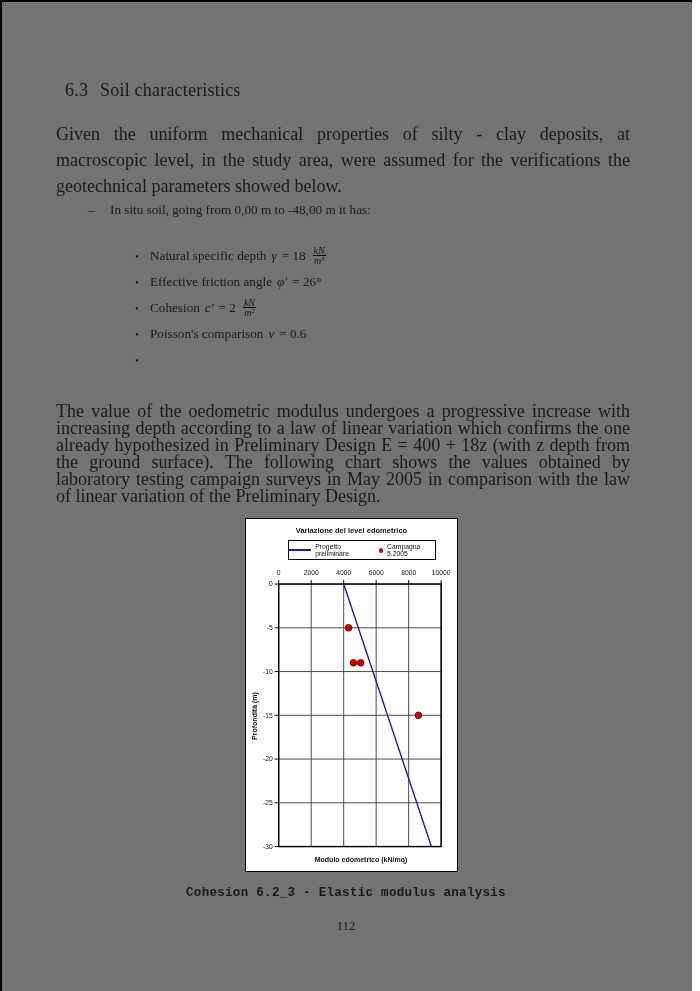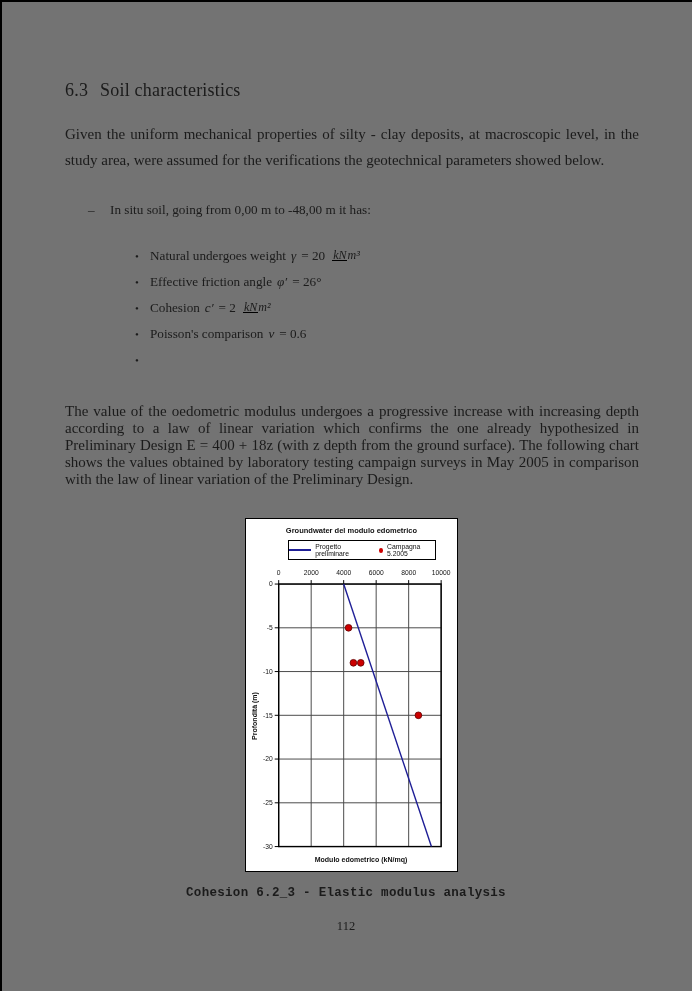--- a/index.html
+++ b/index.html
@@ -7,35 +7,35 @@
         font-family:"Liberation Serif", serif;color:#1b1b1b;}
   
   .edge{position:absolute;background:#000;}
   .edge-top{left:0;top:0;width:700px;height:2px;}
   .edge-left{left:0;top:0;width:2px;height:991px;}
   .edge-right{left:698px;top:0;width:2px;height:38px;}
 
   .heading{position:absolute;left:65px;top:80px;font-size:18px;letter-spacing:.2px;white-space:nowrap;}
   .heading .hnum{margin-right:12px;}
 
-  .para{position:absolute;left:65px;width:574px;font-size:15px;text-align:justify;}
+  .para{position:absolute;left:56px;width:574px;font-size:18px;text-align:justify;}
   .para1{top:121px;line-height:26px;}
   .para2{top:403px;line-height:17px;}
 
   .list-intro{position:absolute;left:88px;top:202px;font-size:13.2px;display:flex;}
   .list-intro .dash{width:22px;}
 
   .bullets{position:absolute;left:135px;top:245px;display:flex;flex-direction:column;gap:5px;
            font-size:13.2px;}
   .bullet-row{display:flex;align-items:center;min-height:21px;}
   .bmark{width:15px;font-size:11px;}
   .bullet-row .sp{margin-right:5px;}
   .sym{font-style:italic;margin-right:5px;}
-  .frac{display:inline-flex;flex-direction:row;align-items:center;font-style:italic;
-        font-size:12px;line-height:9px;margin-left:2px;vertical-align:middle;}
+  .frac{display:inline-flex;flex-direction:column;align-items:center;font-style:italic;
+        font-size:10px;line-height:9px;margin-left:2px;vertical-align:middle;}
   .frac .num{border-bottom:1px solid #000;padding:0 1px;}
 
   
   .chart-box{position:absolute;left:245px;top:518px;width:213px;height:354px;
              border:1.5px solid #000;background:#fff;box-sizing:border-box;
              font-family:"Liberation Sans", sans-serif;}
   .chart-title{position:absolute;left:0;top:7px;width:100%;text-align:center;
                font-size:7.5px;font-weight:bold;color:#111;}
   .legend{position:absolute;left:42px;top:21px;width:148px;height:20px;border:1px solid #000;
           display:flex;align-items:center;justify-content:center;gap:4px;font-size:6.8px;
@@ -69,23 +69,23 @@
   <div class="para para1">Given the uniform mechanical properties of silty - clay deposits, at macroscopic level, in the study area, were assumed for the verifications the geotechnical parameters showed below.</div>
 
   <div class="list-intro">
     <span class="dash">–</span>
     <span>In situ soil, going from 0,00 m to -48,00 m it has:</span>
   </div>
 
   <div class="bullets">
     <div class="bullet-row">
       <span class="bmark">•</span>
-      <span class="sp">Natural undergoes weight</span>
+      <span class="sp">Natural specific depth</span>
       <span class="sym">γ</span>
-      <span class="sp">= 20</span>
+      <span class="sp">= 18</span>
       <span class="frac">
         <span class="num">kN</span>
         <span class="den">m³</span>
       </span>
     </div>
     <div class="bullet-row">
       <span class="bmark">•</span>
       <span class="sp">Effective friction angle</span>
       <span class="sym">φ′</span>
       <span class="sp">= 26°</span>
@@ -107,21 +107,21 @@
       <span class="sp">= 0.6</span>
     </div>
     <div class="bullet-row">
       <span class="bmark">•</span>
     </div>
   </div>
 
   <div class="para para2">The value of the oedometric modulus undergoes a progressive increase with increasing depth according to a law of linear variation which confirms the one already hypothesized in Preliminary Design E = 400 + 18z (with z depth from the ground surface). The following chart shows the values obtained by laboratory testing campaign surveys in May 2005 in comparison with the law of linear variation of the Preliminary Design.</div>
 
   <div class="chart-box">
-    <div class="chart-title">Groundwater del modulo edometrico</div>
+    <div class="chart-title">Variazione del level edometrico</div>
     <div class="legend">
       <span class="legend-line" style="border-top-color: rgb(30, 30, 150);"></span>
       <span>Progetto preliminare</span>
       <span class="legend-dot" style="background: rgb(204, 0, 0);"></span>
       <span>Campagna 5.2005</span>
     </div>
     <svg id="plot-svg" class="plot-svg" viewBox="0 0 213 354">
         <line x1="33" y1="65" x2="33" y2="330" stroke="#4a4a4a" stroke-width="1"></line>
         <line x1="33" y1="61" x2="33" y2="65" stroke="#000" stroke-width="1"></line>
         <text x="33" y="56" text-anchor="middle" font-size="6.8" fill="#111">0</text>

